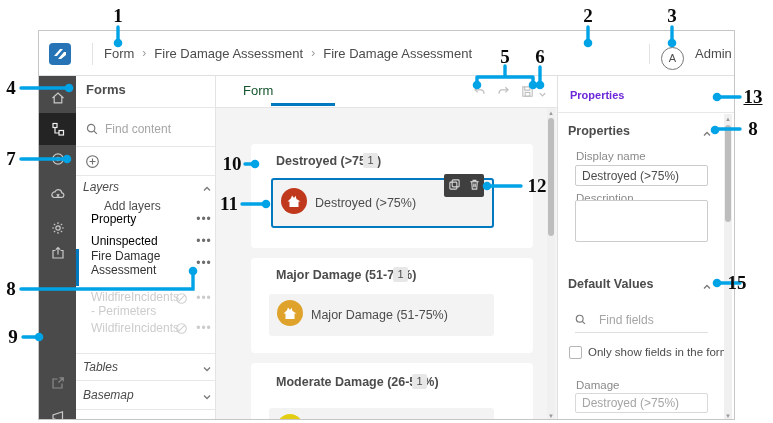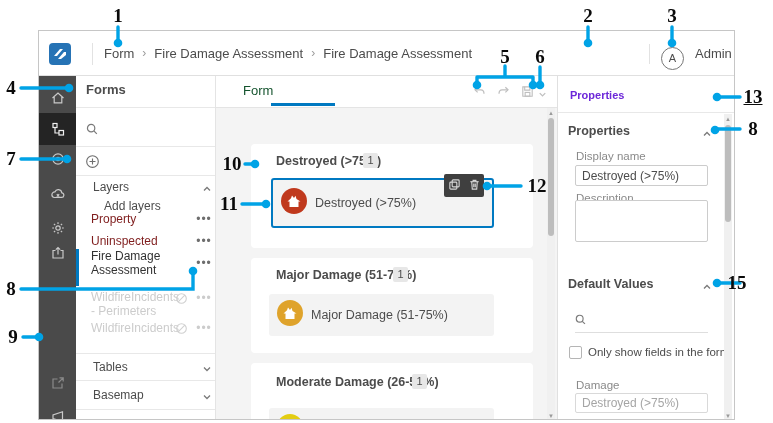--- a/index.html
+++ b/index.html
@@ -23,23 +23,23 @@
   .sicon.dis{color:#8a8a8a;}
   .sicon svg{display:block;}
   
   .fpanel{position:absolute;left:37px;top:45px;width:140px;height:345px;background:#fff;border-right:1px solid #e4e4e4;box-sizing:border-box;}
   .fpanel .hl{position:absolute;left:0;width:139px;height:1px;background:#e8e8e8;}
   .ftitle{position:absolute;left:10px;top:6px;font-size:13px;font-weight:bold;color:#4c4c4c;}
   .frow-ic{position:absolute;color:#6e6e6e;}
   .finput{position:absolute;left:27px;top:45px;width:100px;border:none;outline:none;font-size:12px;color:#4c4c4c;background:transparent;font-family:"Liberation Sans",sans-serif;}
   .finput::placeholder{color:#a5a5a5;}
   .faddl{position:absolute;left:28px;top:123px;font-size:12px;color:#4c4c4c;}
-  .fsec{position:absolute;left:17px;font-size:12px;color:#4c4c4c;}
+  .fsec{position:absolute;left:7px;font-size:12px;color:#4c4c4c;font-style:italic;}
   .fchev{position:absolute;left:126px;color:#7a7a7a;}
-  .litem{position:absolute;left:15px;width:86px;font-size:12px;line-height:14px;color:#7f1d1d;}
+  .litem{position:absolute;left:15px;width:86px;font-size:12px;line-height:14px;color:#000000;}
   .litem.dim{color:#cccccc;}
   .ldots{position:absolute;left:120px;width:16px;text-align:center;color:#6e6e6e;font-size:12px;letter-spacing:1px;}
   .ldots.dim{color:#cccccc;}
   .lban{position:absolute;left:99px;color:#d0d0d0;}
   .selbar{position:absolute;left:0;top:173px;width:3px;height:37px;background:#0079c1;}
   
   .mpanel{position:absolute;left:177px;top:45px;width:341px;height:345px;background:#fff;overflow:hidden;}
   .tabrow{position:absolute;left:0;top:0;width:341px;height:32px;background:#fff;border-bottom:1px solid #e4e4e4;box-sizing:border-box;}
   .tab{position:absolute;top:0;height:30px;line-height:30px;font-size:13px;color:#14532d;margin-left:15px;}
   .tab.active{font-weight:normal;}
@@ -159,20 +159,21 @@
     <div class="fpanel">
       <div class="ftitle">Forms</div>
       <div class="hl" style="top:31px;"></div>
 
       <span class="frow-ic" style="left:9px;top:46px;">
         <svg width="14" height="14" viewBox="0 0 16 16" fill="none" stroke="#7a7a7a" stroke-width="1.4">
             <circle cx="7" cy="7" r="4.2"></circle>
             <path d="M10.2 10.2 L13.5 13.5"></path>
           </svg>
       </span>
+      <input class="finput" placeholder="Find content" style="">
       <div class="hl" style="top:70px;"></div>
 
       <span class="frow-ic" style="left:9px;top:78px;">
         <svg width="15" height="15" viewBox="0 0 16 16" fill="none" stroke="#6e6e6e" stroke-width="1.2">
             <circle cx="8" cy="8" r="6.2"></circle>
             <path d="M8 4.8 V11.2 M4.8 8 H11.2"></path>
           </svg>
       </span>
       <div class="faddl">Add layers</div>
       <div class="hl" style="top:99px;"></div>
@@ -349,20 +350,21 @@
             <path d="M2 6.5 L5 3.5 L8 6.5"></path>
           </svg>
       </span>
 
       <span style="position:absolute;left:16px;top:236px;">
         <svg width="13" height="13" viewBox="0 0 16 16" fill="none" stroke="#7a7a7a" stroke-width="1.4">
             <circle cx="7" cy="7" r="4.2"></circle>
             <path d="M10.2 10.2 L13.5 13.5"></path>
           </svg>
       </span>
+      <input class="psearch" placeholder="Find fields" style="">
       <div class="pul"></div>
 
       <div class="pcheck"></div>
       <div class="pchklbl">Only show fields in the form</div>
 
       <div class="plabel" style="top:303px;">Damage</div>
       <input class="pinput gray" style="top: 317px; height: 20px;" value="Destroyed (&gt;75%)">
 
       <div class="vsb" style="left:166px;top:38px;width:8px;height:307px;">
         <div class="arr" style="top:1px;">▲</div>

